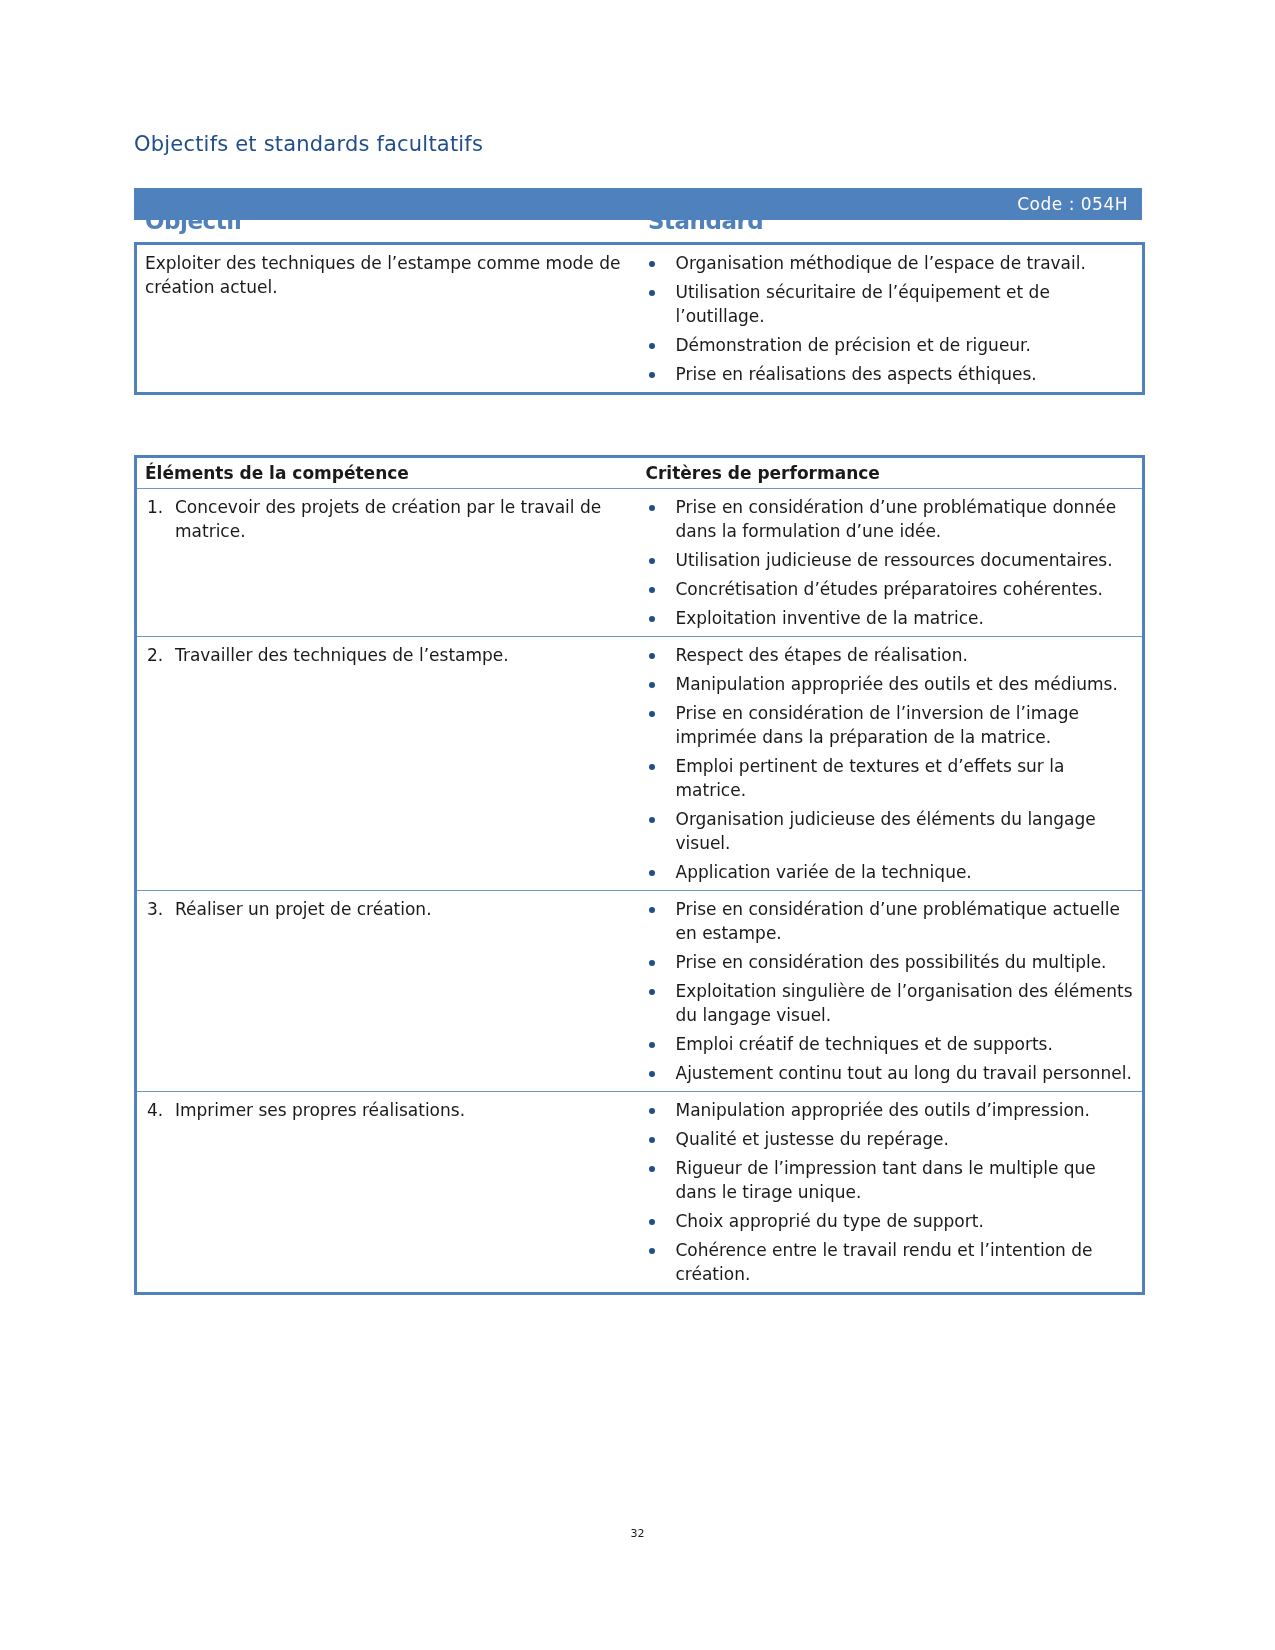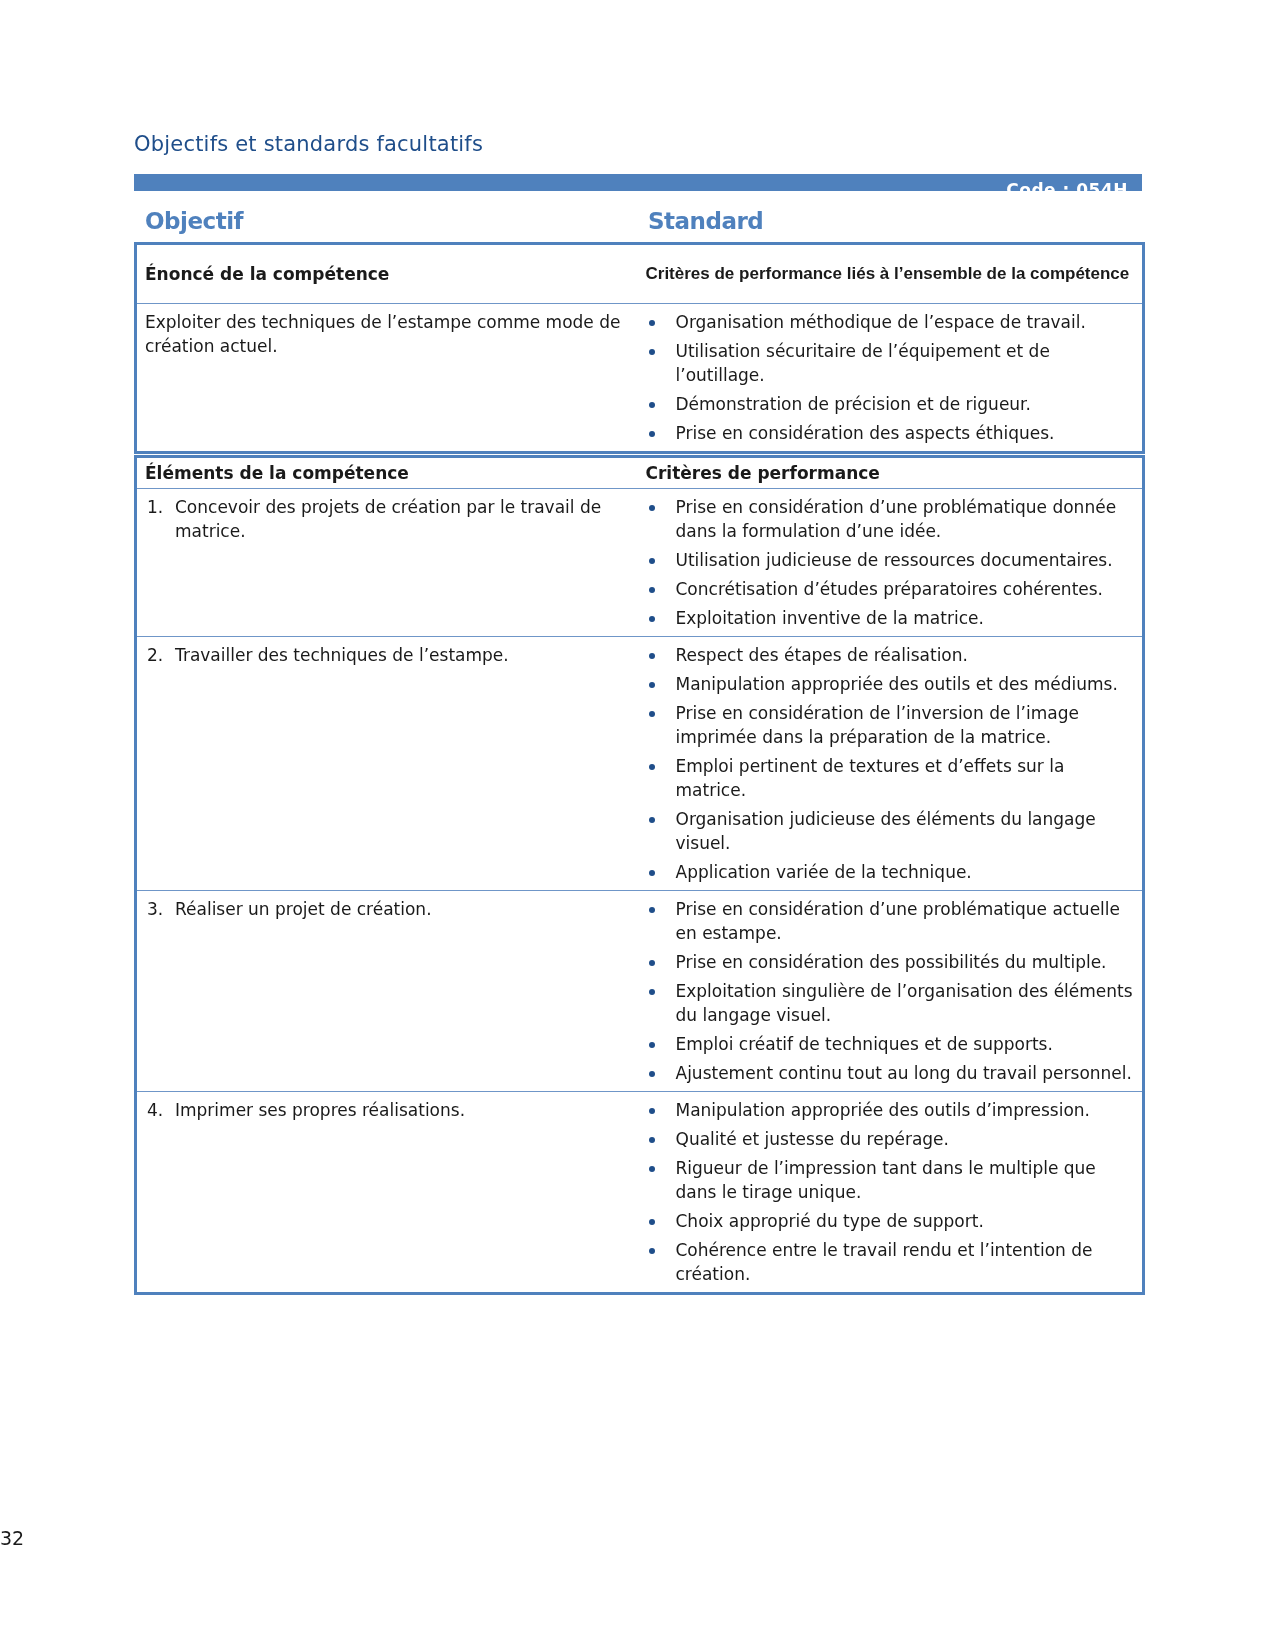--- a/index.html
+++ b/index.html
@@ -1,18 +1,18 @@
 <!DOCTYPE html>
 <html><head>
 <meta charset="utf-8">
 <style>
   html, body { margin:0; padding:0; background:#ffffff; }
   body { width:1275px; height:1650px; position:relative; font-family:"DejaVu Sans", sans-serif; color:#1a1a1a; }
   .page-title { position:absolute; left:134px; top:132px; font-size:21px; color:#1f4e8a; letter-spacing:0.2px;text-align:center; }
-  .code-band { position:absolute; left:134px; top:174px; width:1008px; height:17px; background:#4f81bd;font-weight:bold; }
+  .code-band { position:absolute; left:134px; top:188px; width:1008px; height:32px; background:#4f81bd; }
   .code-band span { position:absolute; right:14px; top:6px; color:#ffffff; font-size:17px; letter-spacing:0.5px; }
   .col-head { position:absolute; top:208px; font-size:23px; font-weight:bold; color:#4f81bd; letter-spacing:-0.5px;text-align:right; }
   .col-head.obj { left:145px; }
   .col-head.std { left:648px; }
 
   table.comp { position:absolute; left:134px; width:1008px; border-collapse:collapse; border:3px solid #4f81bd; table-layout:fixed; }
   table.comp td { border-top:1px solid #6f96c8; vertical-align:top; padding:6px 8px 6px 8px; font-size:17px; line-height:24px; }
   table.comp tr:first-child td { border-top:none; }
   table.comp col.c1 { width:502px; }
   table.comp col.c2 { width:506px; }
@@ -21,52 +21,48 @@
   #t1 .hdr td { height:46px; vertical-align:middle; font-family:"Liberation Sans", sans-serif; }
   #t1 .hdr td:first-child { font-family:"DejaVu Sans", sans-serif; }
   #t2 { top:455px;padding-left:44px; }
   #t2 .hdr td { padding-top:3px; padding-bottom:3px; }
   ul.crit { list-style:none; margin:0; padding:0; }
   ul.crit li { position:relative; padding-left:30px; margin-bottom:5px; }
   ul.crit li:last-child { margin-bottom:0; }
   ul.crit li .bullet { position:absolute; left:3px; top:10px; width:6px; height:6px; border-radius:50%; background:#1f4e8a; }
   .elem { position:relative; padding-left:30px; }
   .elem .num { position:absolute; left:2px; top:0; }
-  .page-number { position:absolute; top:1527px; left:0; width:1275px; text-align:left; font-size:19px; color:#1a1a1a; }
+  .page-number { position:absolute; top:1527px; left:0; width:1275px; text-align:center; font-size:11px; color:#1a1a1a; }
 </style>
 </head>
 <body>
 
 <div class="page-title">Objectifs et standards facultatifs</div>
 
 <div class="code-band">
   <span>Code : 054H</span>
 </div>
 
 <div class="col-head obj">Objectif</div>
 <div class="col-head std">Standard</div>
 
 <table class="comp" id="t1">
   <colgroup>
       <col class="c1">
       <col class="c2">
     </colgroup>
   <tbody>
-      <tr class="hdr">
-    <td>Énoncé de la compétence</td>
-    <td>Critères de performance liés à l’ensemble de la compétence</td>
-  </tr>
   <tr>
     <td>Exploiter des techniques de l’estampe comme mode de création actuel.</td>
     <td>
       <ul class="crit">
         <li><span class="bullet"></span><span>Organisation méthodique de l’espace de travail.</span></li>
         <li><span class="bullet"></span><span>Utilisation sécuritaire de l’équipement et de l’outillage.</span></li>
         <li><span class="bullet"></span><span>Démonstration de précision et de rigueur.</span></li>
-        <li><span class="bullet"></span><span>Prise en considération des aspects éthiques.</span></li>
+        <li><span class="bullet"></span><span>Prise en réalisations des aspects éthiques.</span></li>
       </ul>
     </td>
   </tr>
 </tbody>
   </table>
 
 <table class="comp" id="t2">
   <colgroup>
       <col class="c1">
       <col class="c2">

